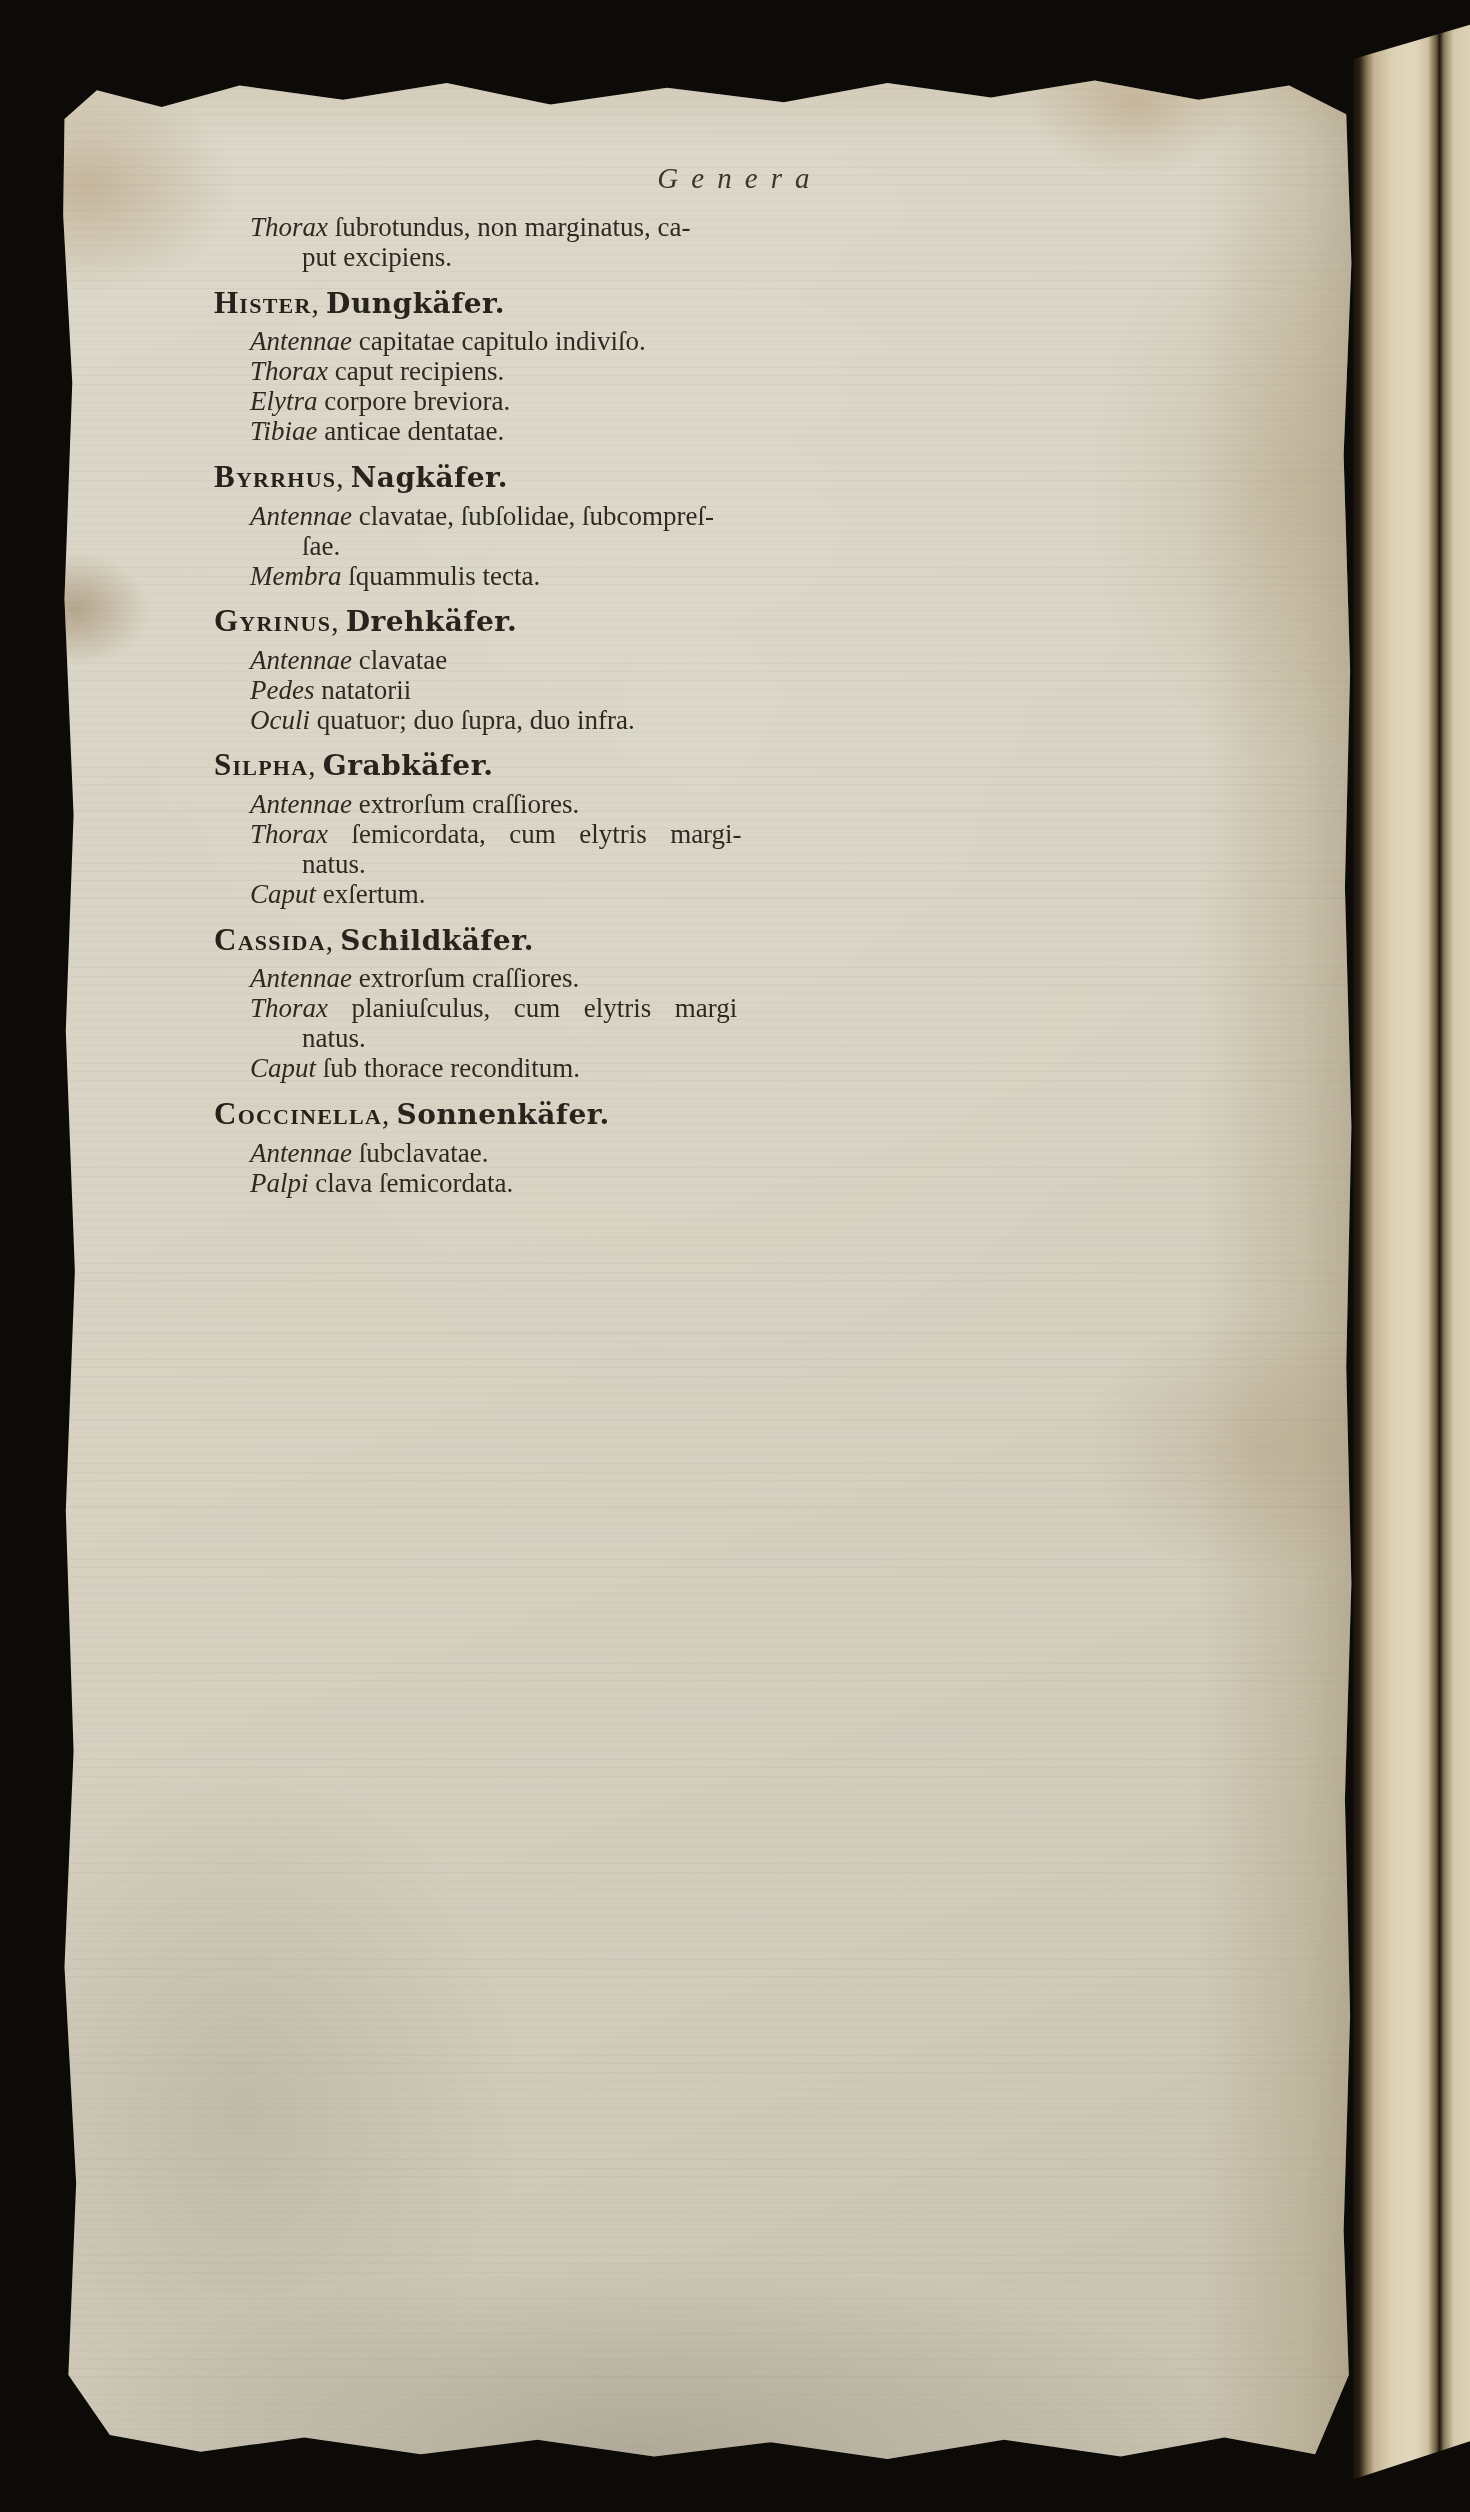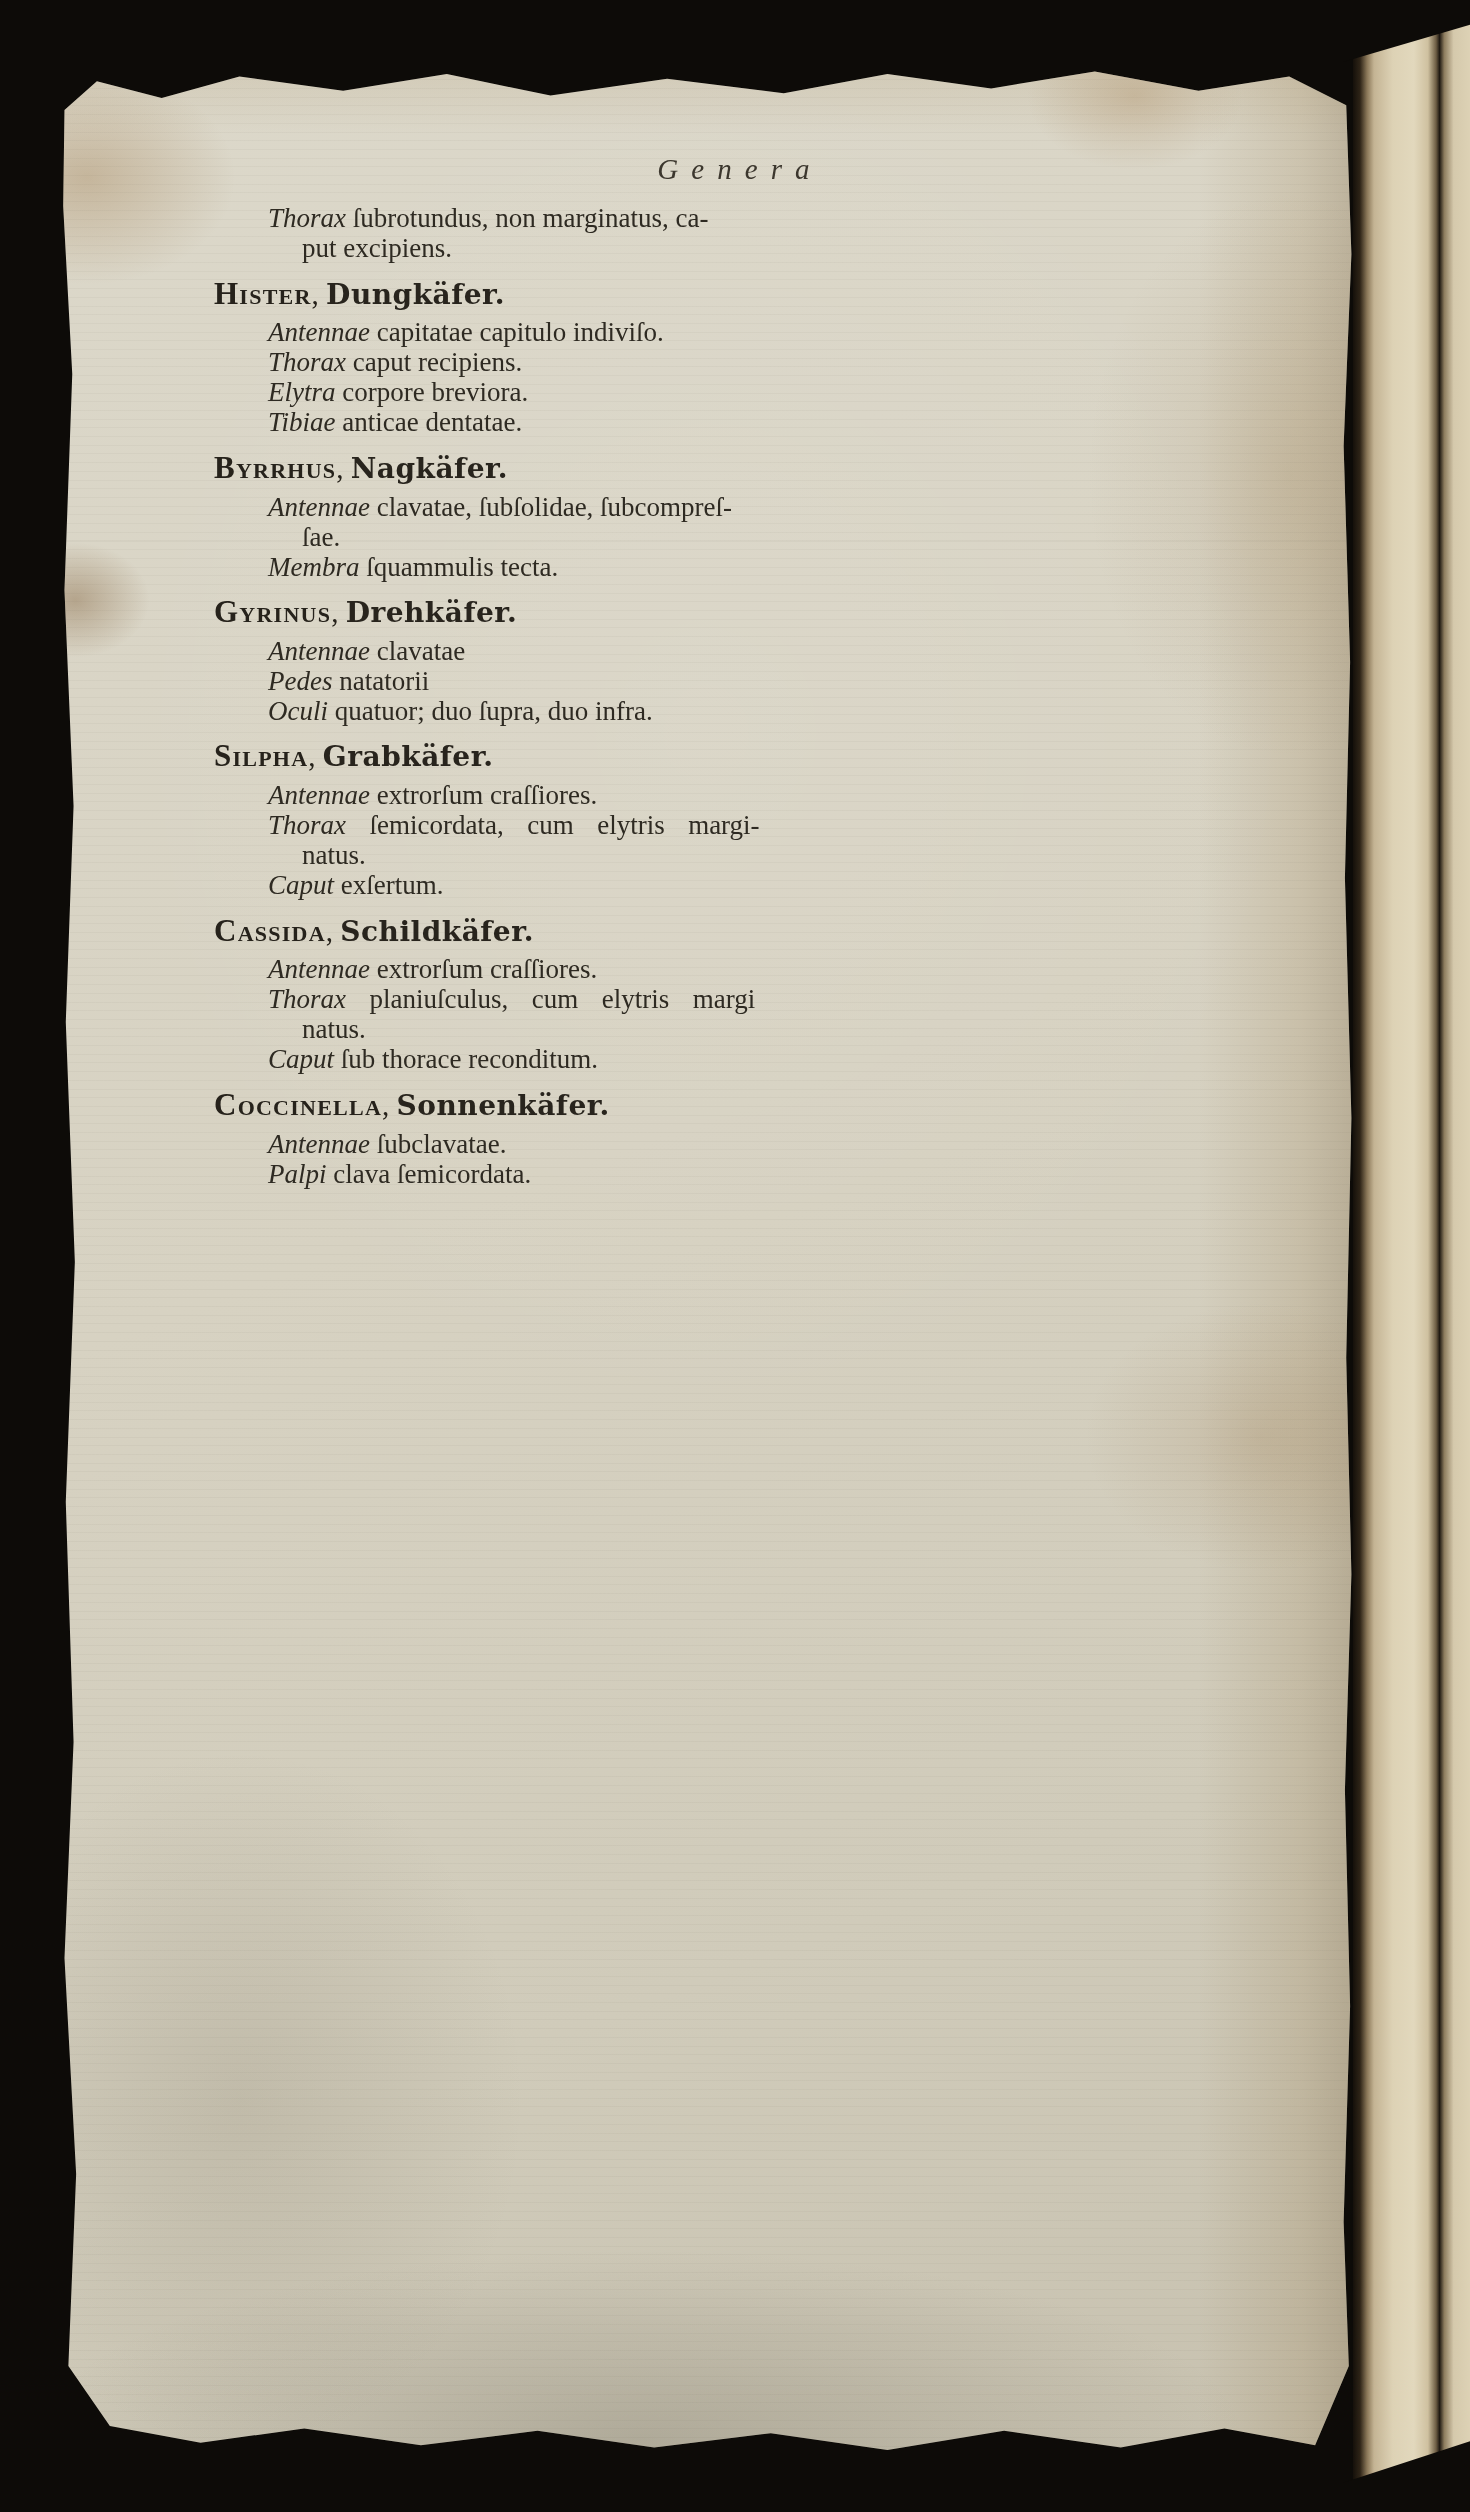--- a/index.html
+++ b/index.html
@@ -8,21 +8,21 @@
     position:relative;
     width:1470px; height:2512px;
     background:#0d0b08;
     overflow:hidden;
     font-family:"Liberation Serif","DejaVu Serif",serif;
   }
 
   
   .page {
     position:absolute;
-    left:58px; top:62px;
+    left:58px; top:71px;
     width:1296px; height:2400px;
     background:
       repeating-linear-gradient(to bottom,
         rgba(100,95,80,0.05) 0px, rgba(100,95,80,0.05) 1px,
         transparent 1px, transparent 8.7px),
       radial-gradient(212px 154px at 29px 115px, rgba(150,110,60,0.32), transparent 70%),
       radial-gradient(154px 106px at 1077px 34px, rgba(160,120,70,0.28), transparent 70%),
       radial-gradient(288px 404px at 1231px 413px, rgba(150,120,75,0.18), transparent 70%),
       radial-gradient(106px 82px at 17.3px 538px, rgba(120,85,45,0.38), transparent 70%),
       radial-gradient(250px 192px at 1202px 1375px, rgba(150,115,70,0.20), transparent 70%),
@@ -103,21 +103,21 @@
   }
   .sep { font-size:29px; }
   .german {
     font-family:"DejaVu Serif",serif;
     font-weight:bold;
     font-size:28px;
     letter-spacing:0.5px;
     color:#28241d;
   }
 
-  .line { margin-left:54px; }
+  .line { margin-left:36px; }
   .line.hang { margin-left:88px; }
   .line.wide { word-spacing:0.62em; }
   .lead { font-style:italic; }
 
   .catchword {
     margin-top:27px;
     text-align:right;
     padding-right:7.7px;
     font-style:italic;
     color:#332e25;

